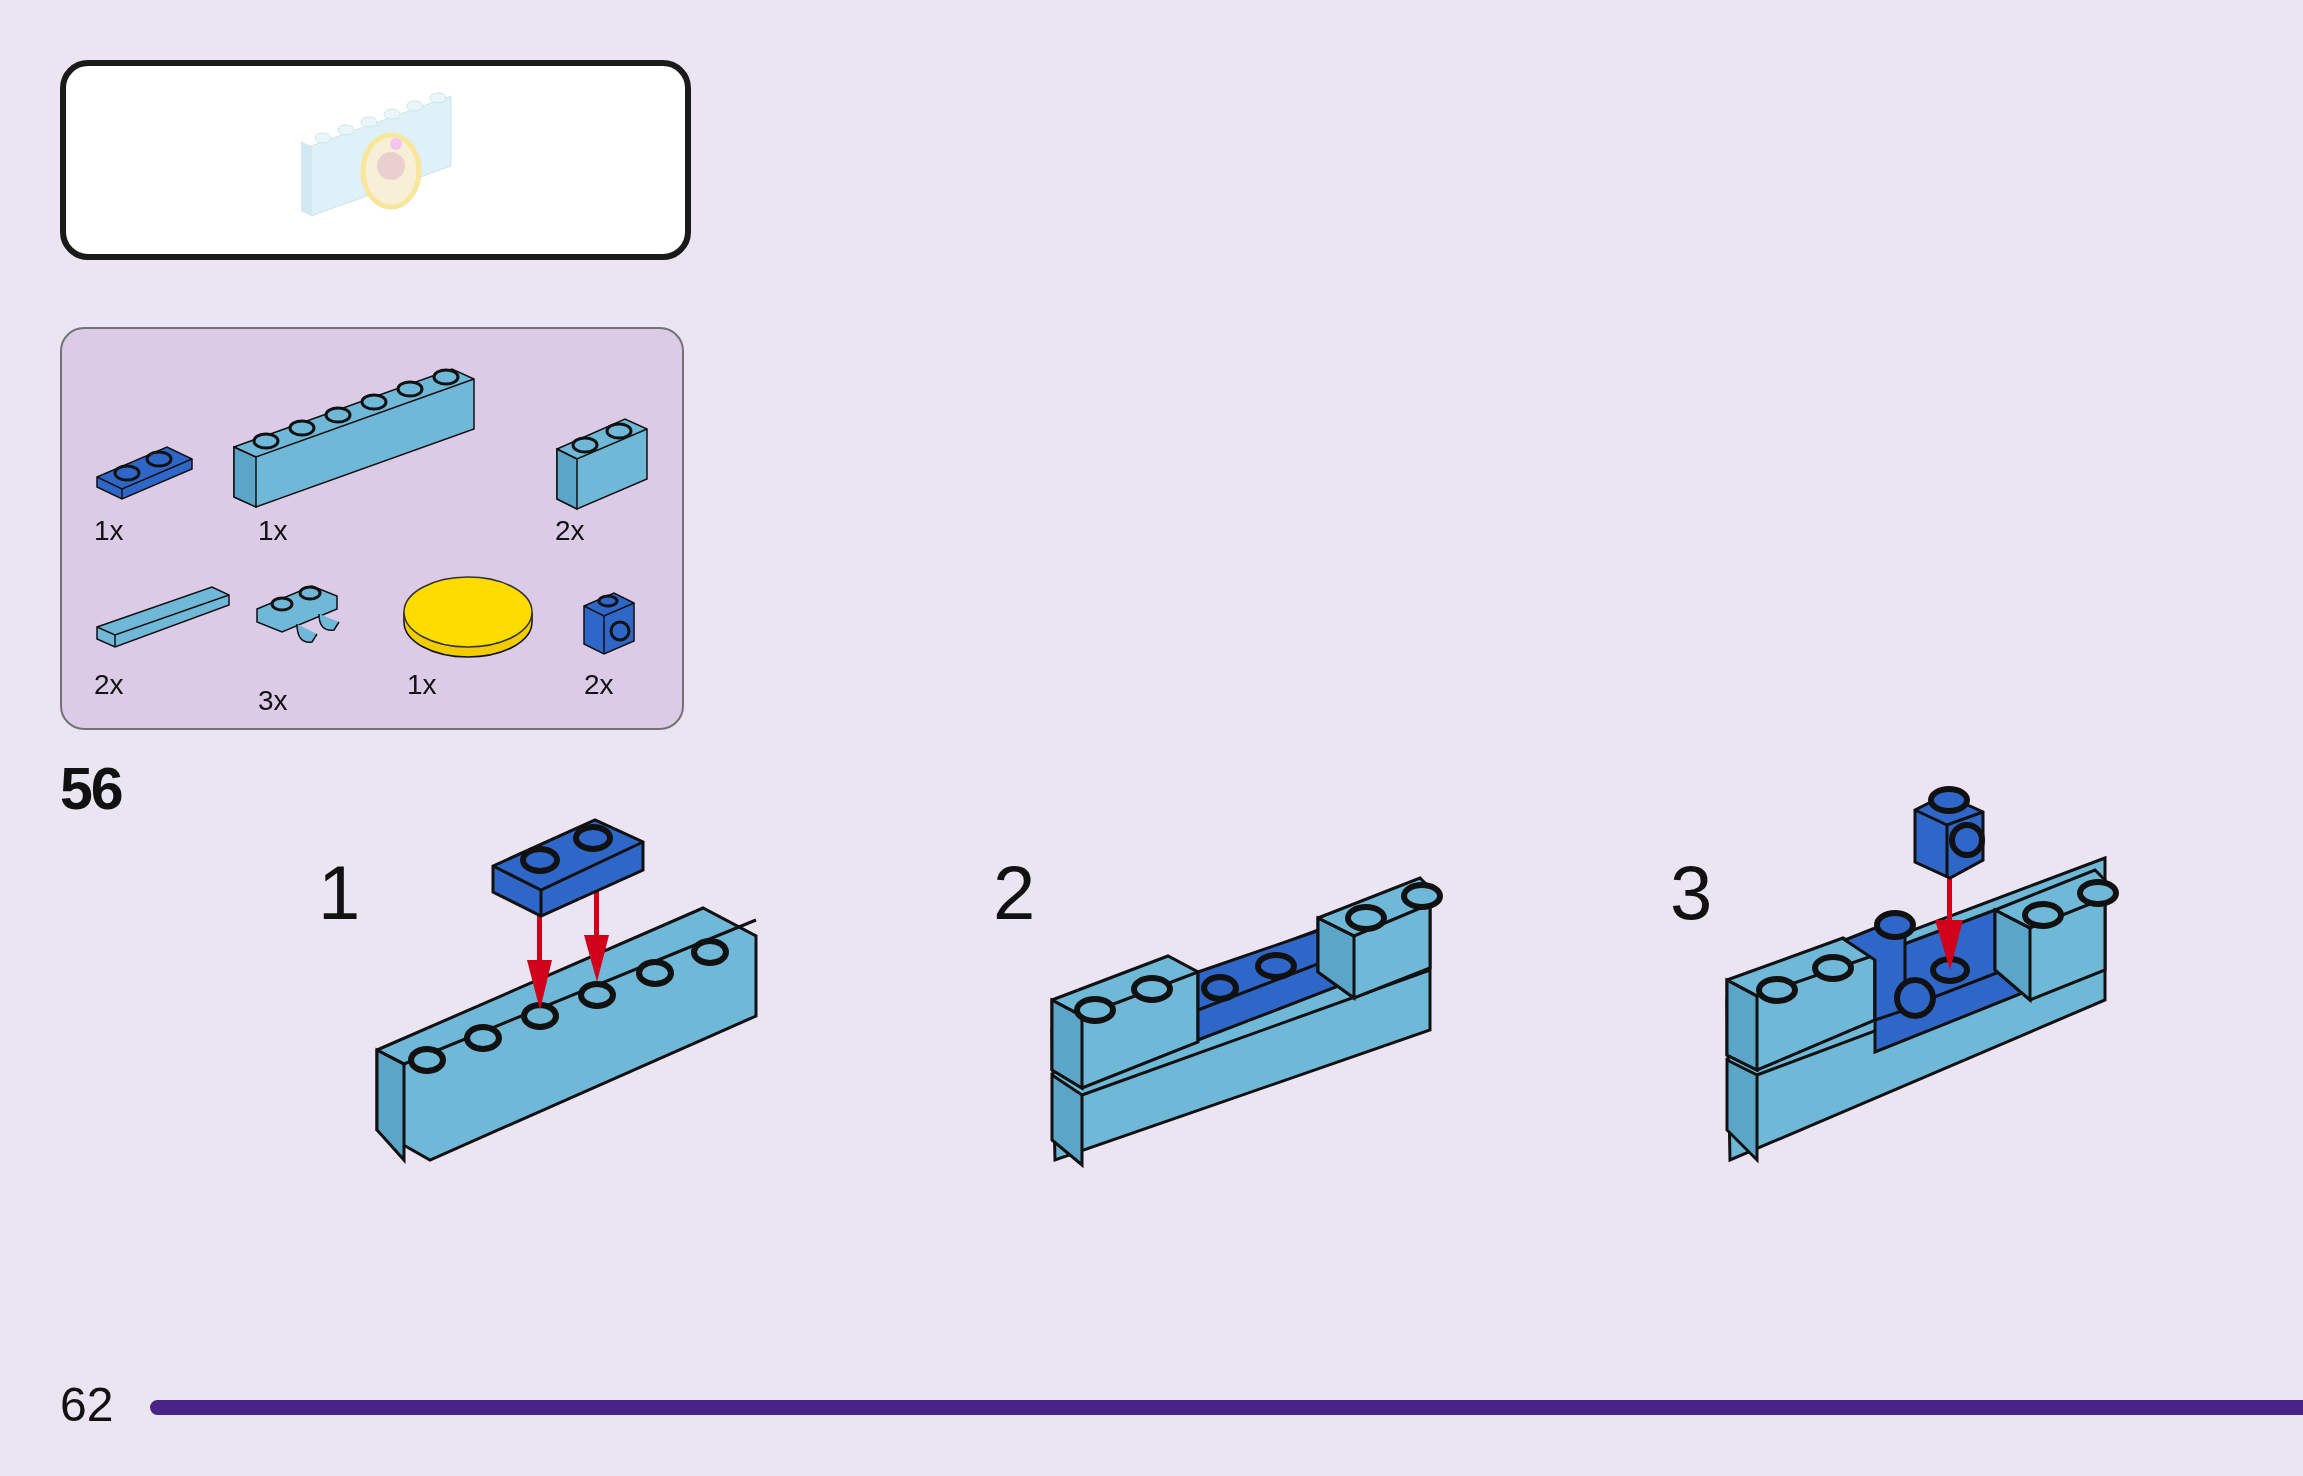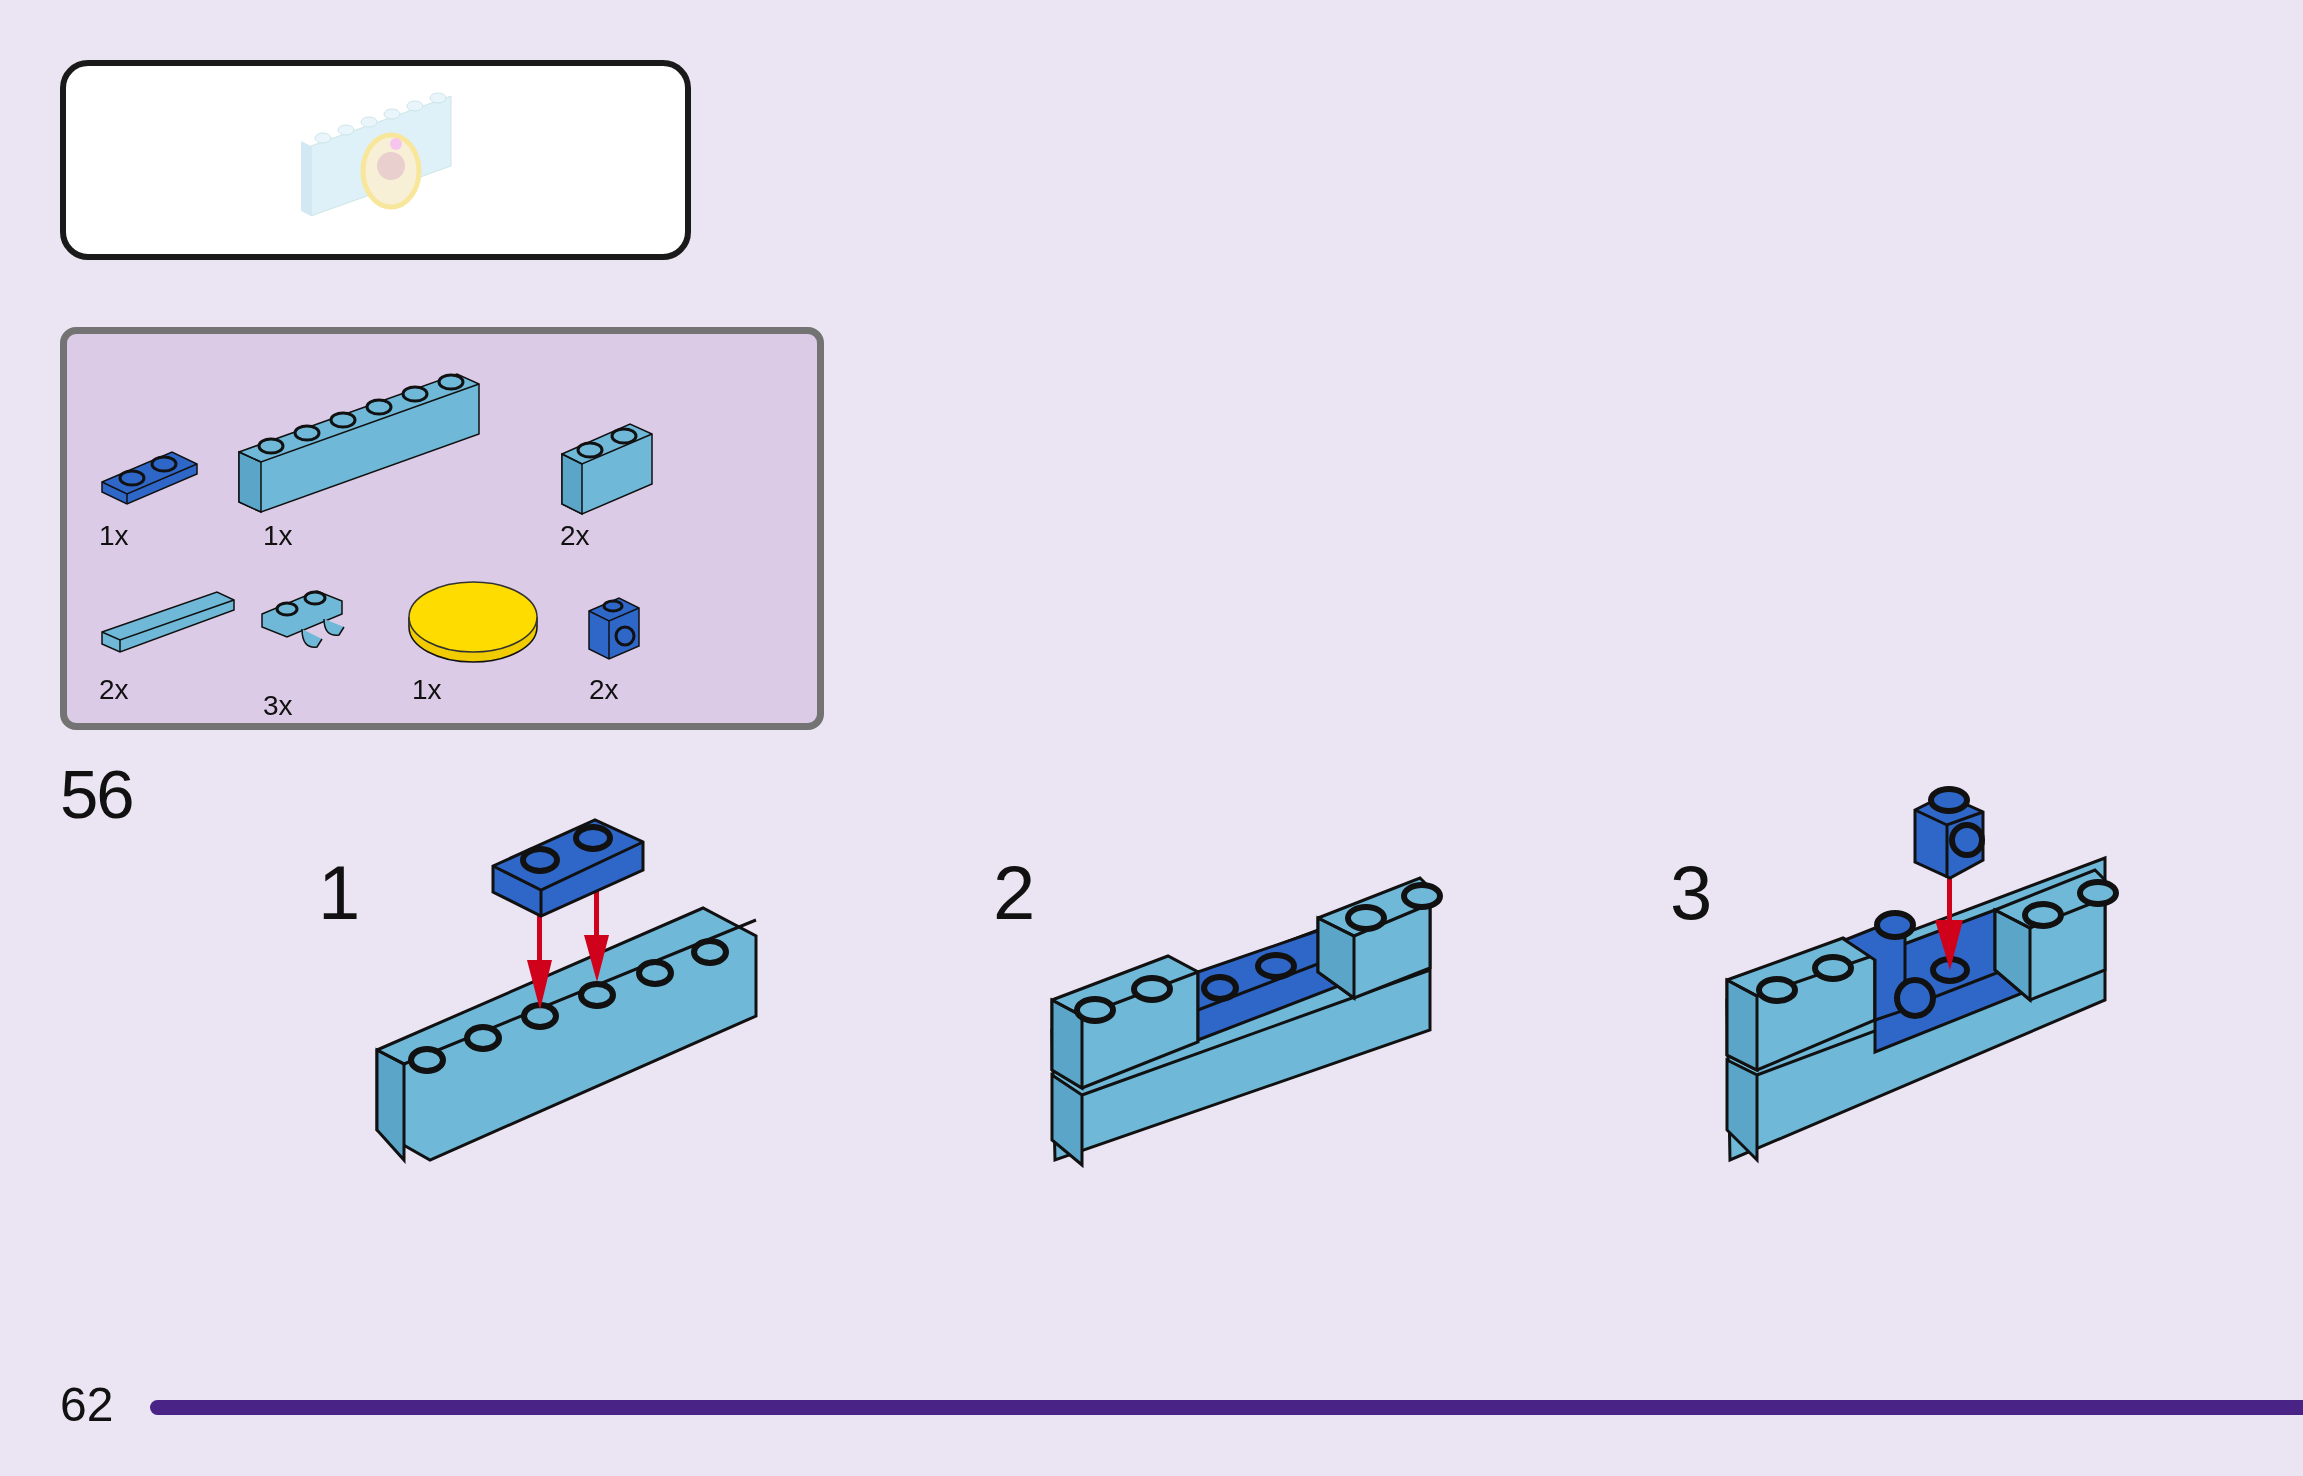--- a/index.html
+++ b/index.html
@@ -8,25 +8,25 @@
     background:#ebe4f2;
     font-family:"Liberation Sans", "DejaVu Sans", sans-serif;
     color:#111;
   }
   .abs { position:absolute; }
   .preview-box {
     left:60px; top:60px; width:631px; height:200px;
     background:#fff; border:6px solid #1a1a1a; border-radius:28px; box-sizing:border-box;
   }
   .parts-box {
-    left:60px; top:327px; width:764px; height:403px;
-    background:#dccbe6; border:7px solid #737373; border-radius:16px; box-sizing:border-box;
+    left:60px; top:327px; width:624px; height:403px;
+    background:#dccbe6; border:2px solid #737373; border-radius:24px; box-sizing:border-box;
   }
   .qty { position:absolute; font-size:28px; color:#111; }
-  .step-number { left:60px; top:760px; font-size:69px; font-weight:400; letter-spacing:-2px; line-height:1; }
+  .step-number { left:60px; top:760px; font-size:59px; font-weight:700; letter-spacing:-2px; line-height:1; }
   .substep { font-size:76px; line-height:1; }
   .page-number { left:60px; top:1381px; font-size:48px; line-height:1; }
   .page-bar {
     left:150px; top:1400px; width:2200px; height:15px; background:#4a2386; border-radius:8px;
   }
   svg { position:absolute; overflow:visible; }
 </style>
 </head>
 <body>
 

